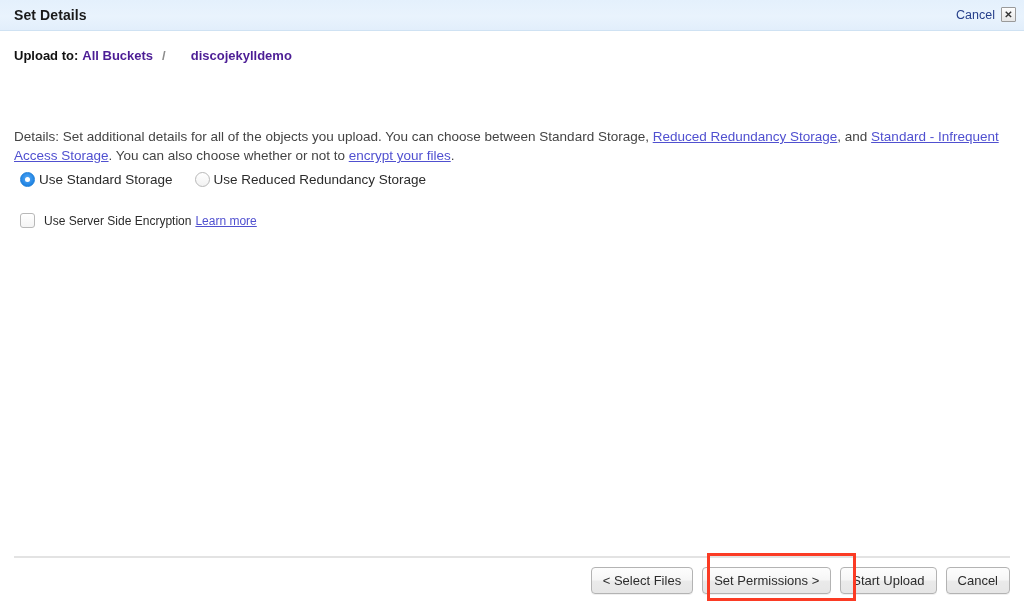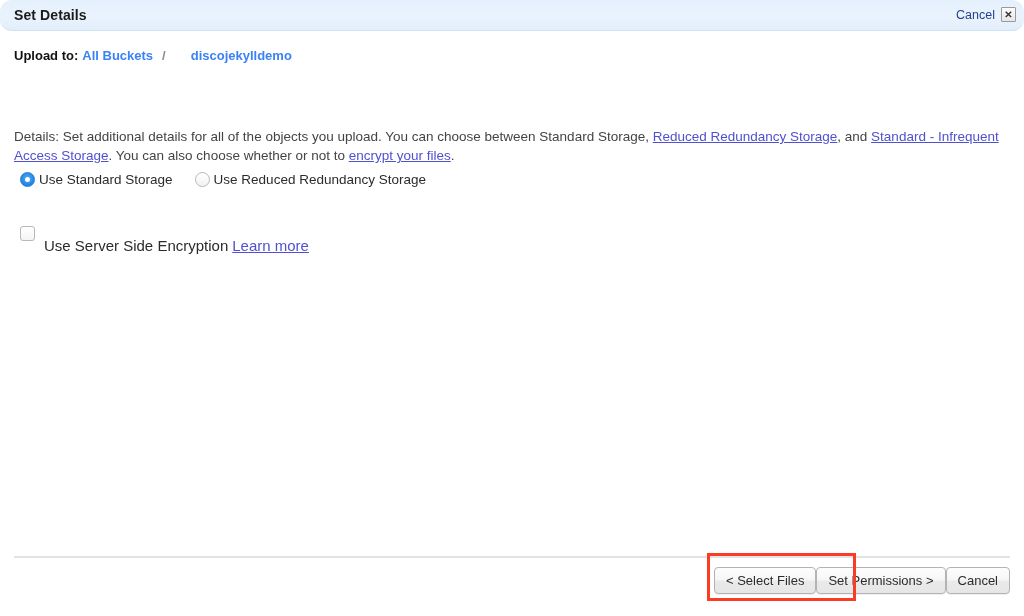--- a/index.html
+++ b/index.html
@@ -21,21 +21,20 @@
 
   
   .titlebar {
     position: absolute;
     left: 0; top: 0;
     width: 1024px;
     height: 31px;
     background: linear-gradient(to bottom, #e4f0fc 0%, #e9f3fd 55%, #e2eefb 100%);
     border-bottom: 1px solid #cfe2f3;
     box-sizing: border-box;
-    border-radius: 12px;
   }
   .titlebar-title {
     position: absolute;
     left: 14px;
     top: 7px;
     font-size: 14px;
     font-weight: bold;
     color: #1a1a1a;
     letter-spacing: 0.1px;
   }
@@ -73,21 +72,21 @@
   .breadcrumb {
     position: absolute;
     left: 14px;
     top: 48px;
     font-size: 13px;
     font-weight: bold;
     color: #111111;
     white-space: nowrap;
   }
   .breadcrumb .crumb-link {
-    color: #3b82f6;
+    color: #4c1d95;
     cursor: pointer;
     margin-left: 4px;
     text-align: center;
   }
   .breadcrumb .crumb-sep {
     color: #8d8d8d;
     margin: 0 9px;
     font-weight: bold;
   }
 
@@ -164,42 +163,42 @@
     width: 15px;
     height: 15px;
     box-sizing: border-box;
     border: 1px solid #b8b8b8;
     border-radius: 3px;
     background: linear-gradient(to bottom, #ffffff, #f4f4f4);
     flex: none;
   }
   .check-label {
     margin-left: 9px;
-    font-size: 15px;
+    font-size: 12px;
     color: #2b2b2b;
     white-space: nowrap;
-    margin-top: 24px;
   }
   .check-label .inline-link { margin-left: 4px; }
 
   
   .footer-rule {
     position: absolute;
     left: 14px;
     top: 556px;
     width: 996px;
     height: 2px;
     background: #e3e3e3;
   }
   .footer-buttons {
     position: absolute;
     right: 14px;
     top: 567px;
     display: flex;
     align-items: center;
+    gap: 9px;
     border-radius: 10px;
   }
   .btn {
     height: 27px;
     padding: 0 11px;
     box-sizing: border-box;
     border: 1px solid #b3b3b3;
     border-radius: 4px;
     background: linear-gradient(to bottom, #fdfdfd 0%, #f6f6f6 48%, #eaeaea 52%, #e6e6e6 100%);
     box-shadow: 0 1px 0 rgba(0,0,0,0.06);
@@ -260,16 +259,17 @@
   <span class="checkbox"></span>
   <span class="check-label">
     <span>Use Server Side Encryption</span><span class="inline-link">Learn more</span>
   </span>
 </div>
 
 <div class="footer-rule"></div>
 <div class="footer-buttons">
   <button class="btn">&lt; Select Files</button>
   <button class="btn">Set Permissions &gt;</button>
+  <button class="btn">Start Upload</button>
   <button class="btn">Cancel</button>
 </div>
 
 <div class="highlight-box"></div>
 
 </body></html>

